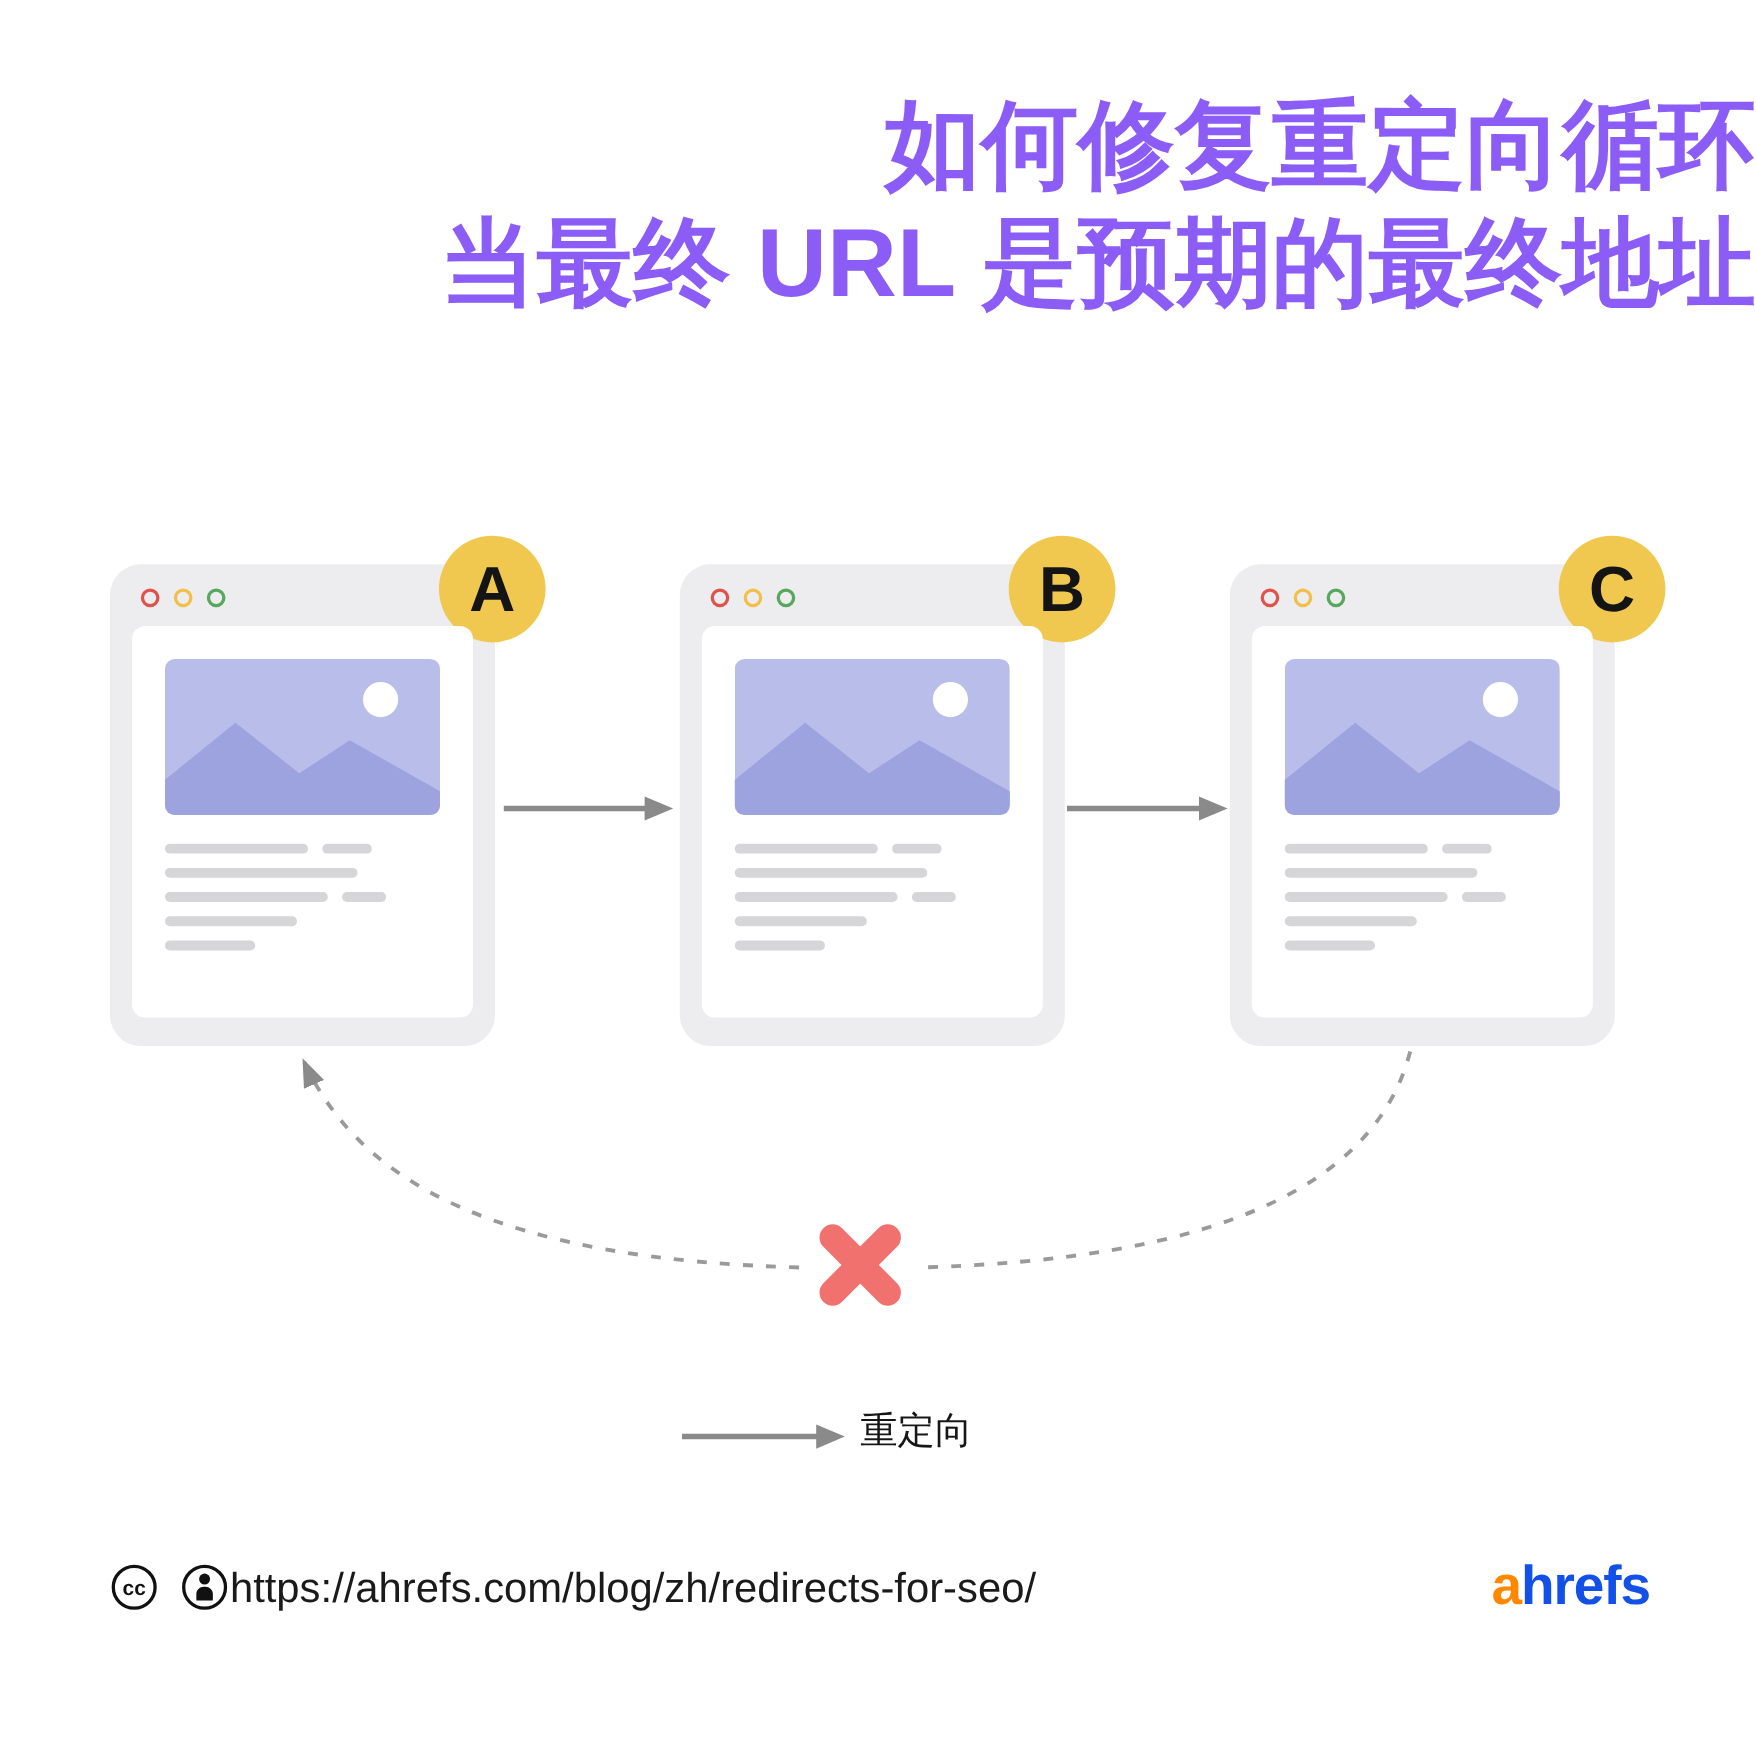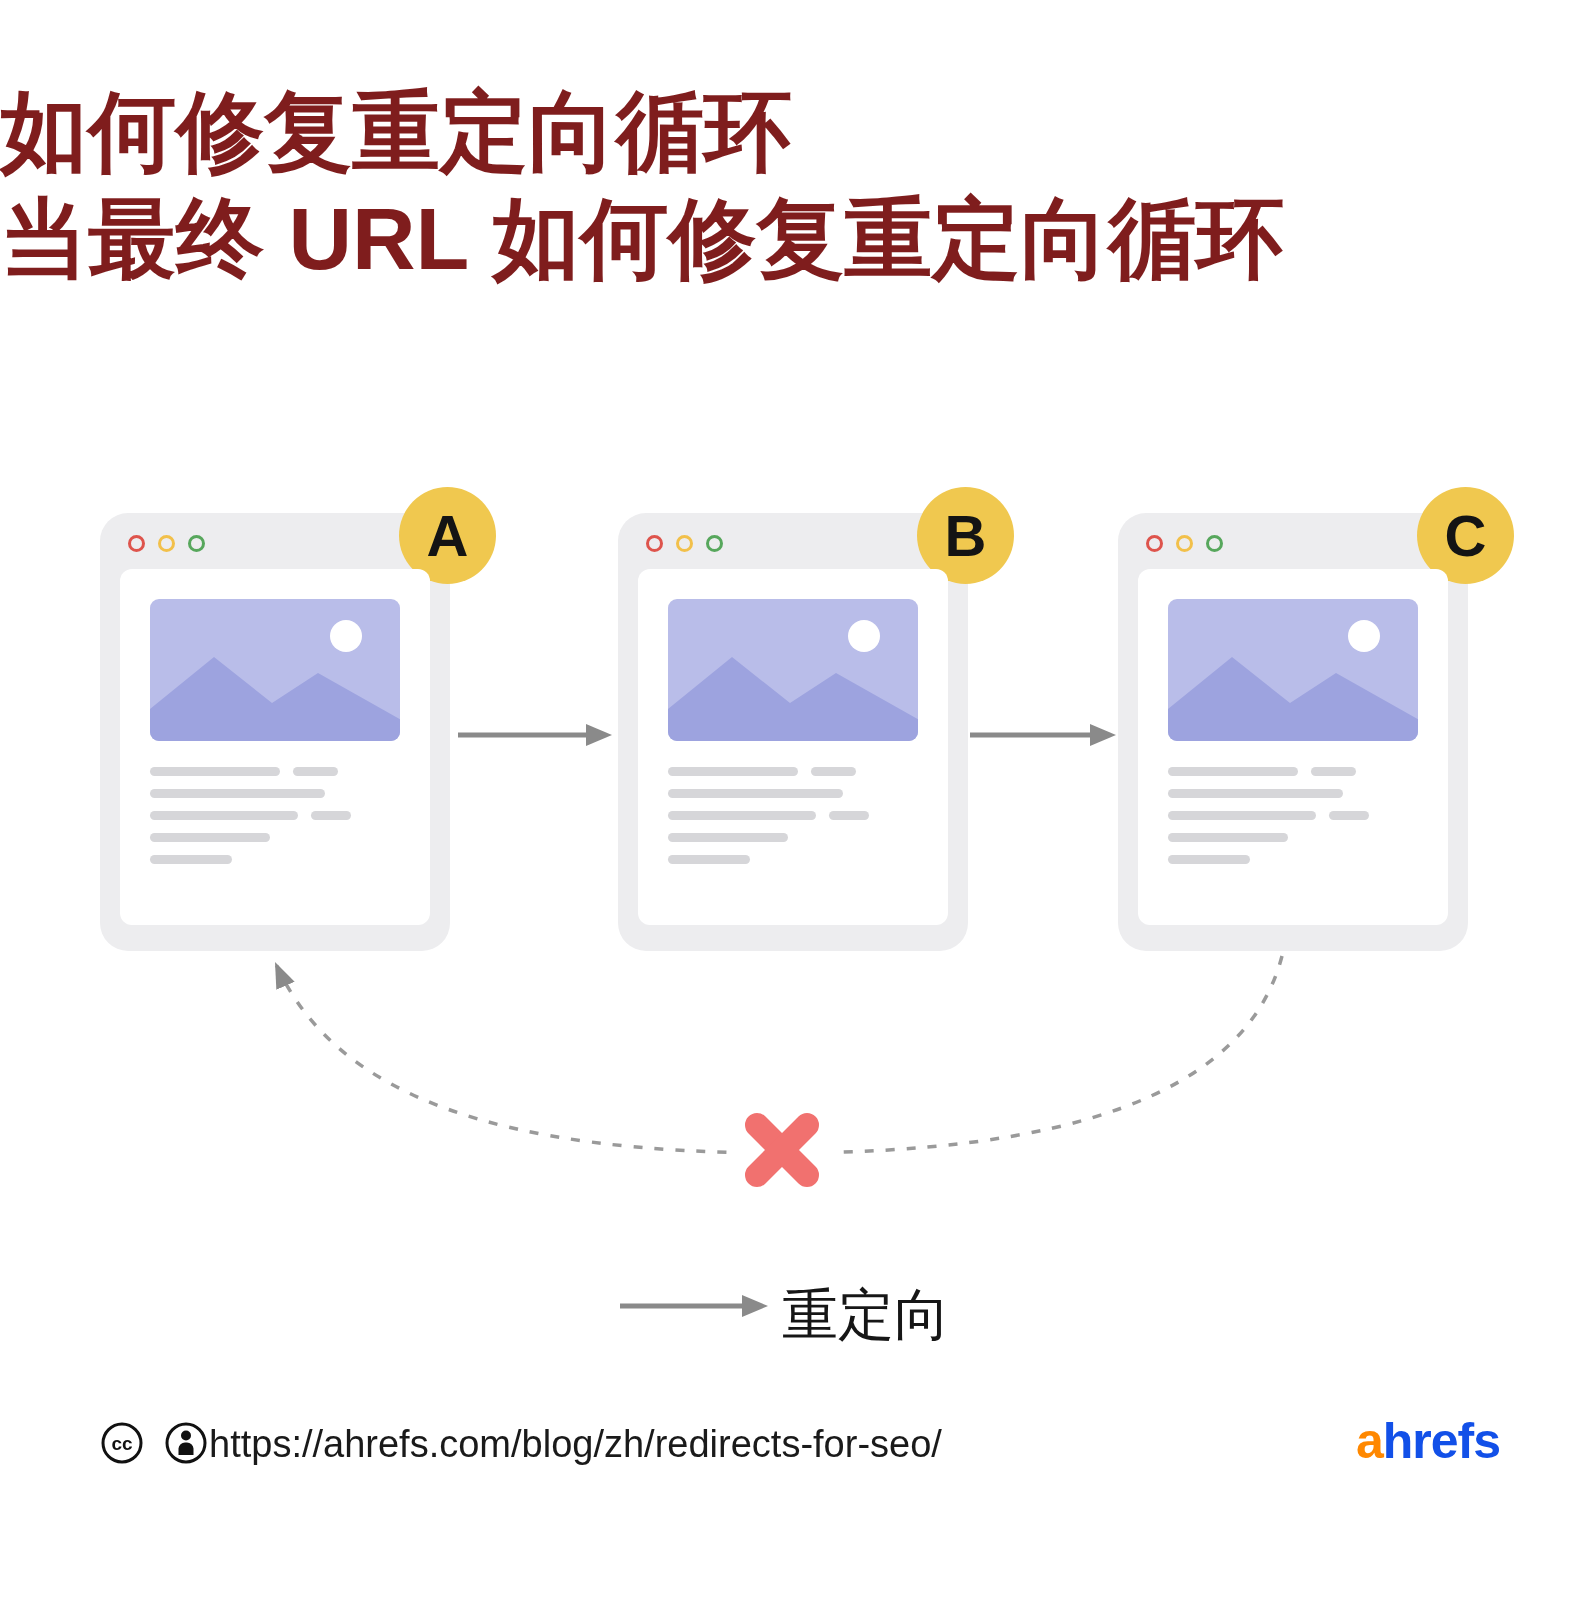--- a/index.html
+++ b/index.html
@@ -9,25 +9,25 @@
     font-family:"Liberation Sans", sans-serif;
     position:relative;
     overflow:hidden;
     color:#1a1a1a;
   }
 
   
   .title {
     position:absolute;
     top:78px; left:0; width:100%;
-    text-align:left;
+    text-align:right;
     font-size:88px;
     font-weight:700;
     line-height:1.22;
-    color:#7f1d1d;
+    color:#8b5cf6;
   }
 
   
   .card {
     position:absolute;
     top:513px;
     width:350px; height:438px;
     background:#EDEDEF;
     border-radius:28px;
   }
@@ -63,21 +63,21 @@
   .rowline { display:flex; gap:13px; margin-bottom:13px; }
   .bar { height:9px; border-radius:4.5px; background:#D6D6D9; display:block; }
 
   
   .arrow-svg, .loop-svg, .legend-arrow { position:absolute; }
 
   
   .legend-label {
     position:absolute;
     left:782px; top:1278px;
-    font-size:56px;
+    font-size:34px;
     font-weight:400;
     color:#161616;
   }
 
   
   .footer-icons { position:absolute; left:100px; top:1421px; display:flex; gap:20px; }
   .footer-url {
     position:absolute; left:209px; top:1427px;
     font-size:38px; color:#1a1a1a; line-height:34px;
   }
@@ -86,21 +86,21 @@
     font-size:50px; font-weight:700; letter-spacing:-1px;
   }
   .logo .logo-a    { color:#FF8800; }
   .logo .logo-rest { color:#1250E8; }
 </style>
 </head>
 <body>
 
 <div class="title">
   <div>如何修复重定向循环</div>
-  <div>当最终 URL 如何修复重定向循环</div>
+  <div>当最终 URL 是预期的最终地址</div>
 </div>
 
 <div class="card card-a">
   <div class="badge">
     <span>A</span>
   </div>
   <div class="dots">
     <span class="dot red"></span>
     <span class="dot yellow"></span>
     <span class="dot green"></span>

